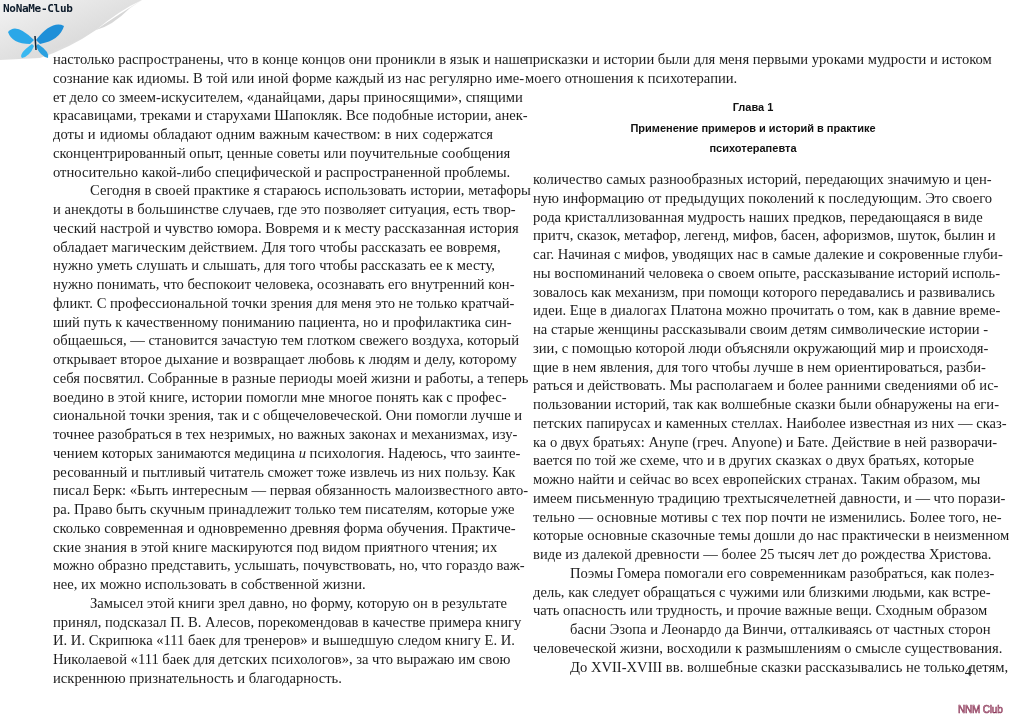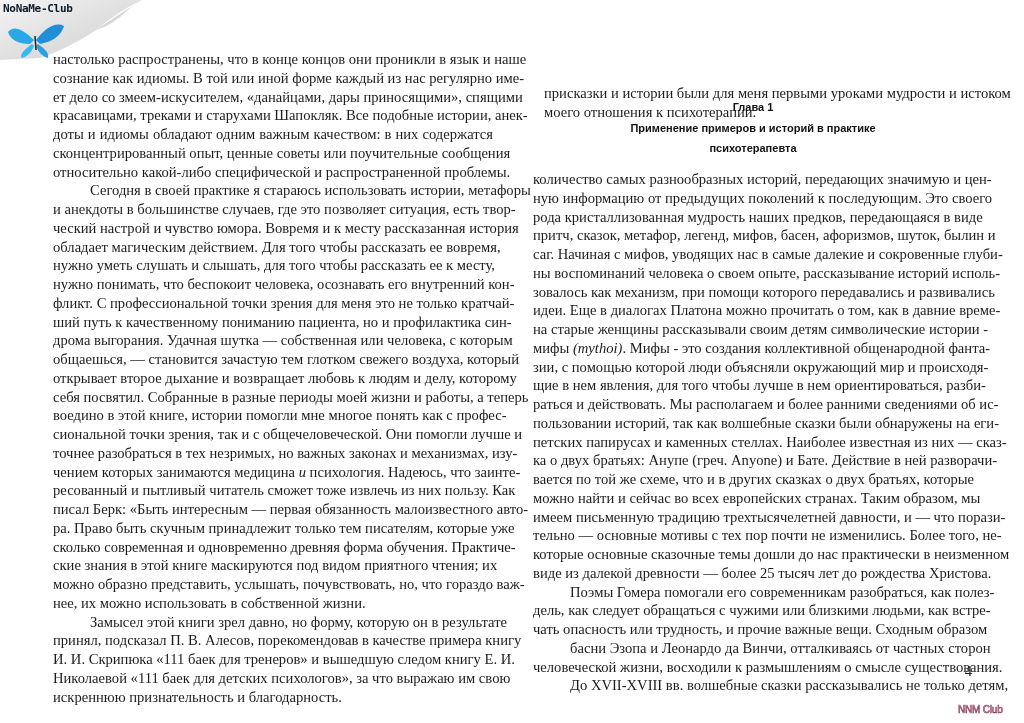--- a/index.html
+++ b/index.html
@@ -5,21 +5,21 @@
     html, body { margin: 0; padding: 0; }
     body {
       width: 1024px; height: 723px; background: #ffffff; position: relative; overflow: hidden;
       font-family: "Liberation Serif", serif; color: #1c1c1c;
     }
     .page { position: absolute; top: 0; height: 723px; }
     .left-page { left: 0; width: 512px; }
     .right-page { left: 512px; width: 512px; }
     .col { position: absolute; font-size: 14.6px; line-height: 18.75px; text-align: justify; }
     .left-page .col { left: 53px; top: 50px; width: 440px; }
-    .right-page .col-top { left: 32px; top: 50px; width: 440px; margin-top: 34px; }
+    .right-page .col-top { left: 13px; top: 50px; width: 440px; }
     .right-page .col-body { left: 21px; top: 170px; width: 440px; }
     .line { display: block; text-align: justify; text-align-last: justify; white-space: nowrap; }
     .line.last { text-align-last: left; }
     .line.indent-line { padding-left: 37px; }
     .chapter {
       position: absolute; left: 21px; top: 97px; width: 440px; text-align: center;
       font-family: "Liberation Sans", sans-serif; font-weight: bold; font-size: 11px; line-height: 20.5px; color: #111;
     }
     .page-number { position: absolute; right: 52px; top: 663px; font-size: 14.6px; }
     .watermark-corner {
@@ -67,21 +67,20 @@
       <span class="line">сконцентрированный опыт, ценные советы или поучительные сообщения</span>
       <span class="line last">относительно какой-либо специфической и распространенной проблемы.</span>
       <span class="line indent-line">Сегодня в своей практике я стараюсь использовать истории, метафоры</span>
       <span class="line">и анекдоты в большинстве случаев, где это позволяет ситуация, есть твор-</span>
       <span class="line">ческий настрой и чувство юмора. Вовремя и к месту рассказанная история</span>
       <span class="line">обладает магическим действием. Для того чтобы рассказать ее вовремя,</span>
       <span class="line">нужно уметь слушать и слышать, для того чтобы рассказать ее к месту,</span>
       <span class="line">нужно понимать, что беспокоит человека, осознавать его внутренний кон-</span>
       <span class="line">фликт. С профессиональной точки зрения для меня это не только кратчай-</span>
       <span class="line">ший путь к качественному пониманию пациента, но и профилактика син-</span>
-      <span class="line">дрома выгорания. Удачная шутка — собственная или человека, с которым</span>
       <span class="line">общаешься, — становится зачастую тем глотком свежего воздуха, который</span>
       <span class="line">открывает второе дыхание и возвращает любовь к людям и делу, которому</span>
       <span class="line">себя посвятил. Собранные в разные периоды моей жизни и работы, а теперь</span>
       <span class="line">воедино в этой книге, истории помогли мне многое понять как с профес-</span>
       <span class="line">сиональной точки зрения, так и с общечеловеческой. Они помогли лучше и</span>
       <span class="line">точнее разобраться в тех незримых, но важных законах и механизмах, изу-</span>
       <span class="line">чением которых занимаются медицина <i>и</i> психология. Надеюсь, что заинте-</span>
       <span class="line">ресованный и пытливый читатель сможет тоже извлечь из них пользу. Как</span>
       <span class="line">писал Берк: «Быть интересным — первая обязанность малоизвестного авто-</span>
       <span class="line">ра. Право быть скучным принадлежит только тем писателям, которые уже</span>
@@ -112,21 +111,20 @@
   <div class="col col-body" id="right-body">
       <span class="line">количество самых разнообразных историй, передающих значимую и цен-</span>
       <span class="line">ную информацию от предыдущих поколений к последующим. Это своего</span>
       <span class="line">рода кристаллизованная мудрость наших предков, передающаяся в виде</span>
       <span class="line">притч, сказок, метафор, легенд, мифов, басен, афоризмов, шуток, былин и</span>
       <span class="line">саг. Начиная с мифов, уводящих нас в самые далекие и сокровенные глуби-</span>
       <span class="line">ны воспоминаний человека о своем опыте, рассказывание историй исполь-</span>
       <span class="line">зовалось как механизм, при помощи которого передавались и развивались</span>
       <span class="line">идеи. Еще в диалогах Платона можно прочитать о том, как в давние време-</span>
       <span class="line">на старые женщины рассказывали своим детям символические истории -</span>
-      <span class="line">мифы <i>(mythoi)</i>. Мифы - это создания коллективной общенародной фанта-</span>
       <span class="line">зии, с помощью которой люди объясняли окружающий мир и происходя-</span>
       <span class="line">щие в нем явления, для того чтобы лучше в нем ориентироваться, разби-</span>
       <span class="line">раться и действовать. Мы располагаем и более ранними сведениями об ис-</span>
       <span class="line">пользовании историй, так как волшебные сказки были обнаружены на еги-</span>
       <span class="line">петских папирусах и каменных стеллах. Наиболее известная из них — сказ-</span>
       <span class="line">ка о двух братьях: Анупе (греч. Anyone) и Бате. Действие в ней разворачи-</span>
       <span class="line">вается по той же схеме, что и в других сказках о двух братьях, которые</span>
       <span class="line">можно найти и сейчас во всех европейских странах. Таким образом, мы</span>
       <span class="line">имеем письменную традицию трехтысячелетней давности, и — что порази-</span>
       <span class="line">тельно — основные мотивы с тех пор почти не изменились. Более того, не-</span>

